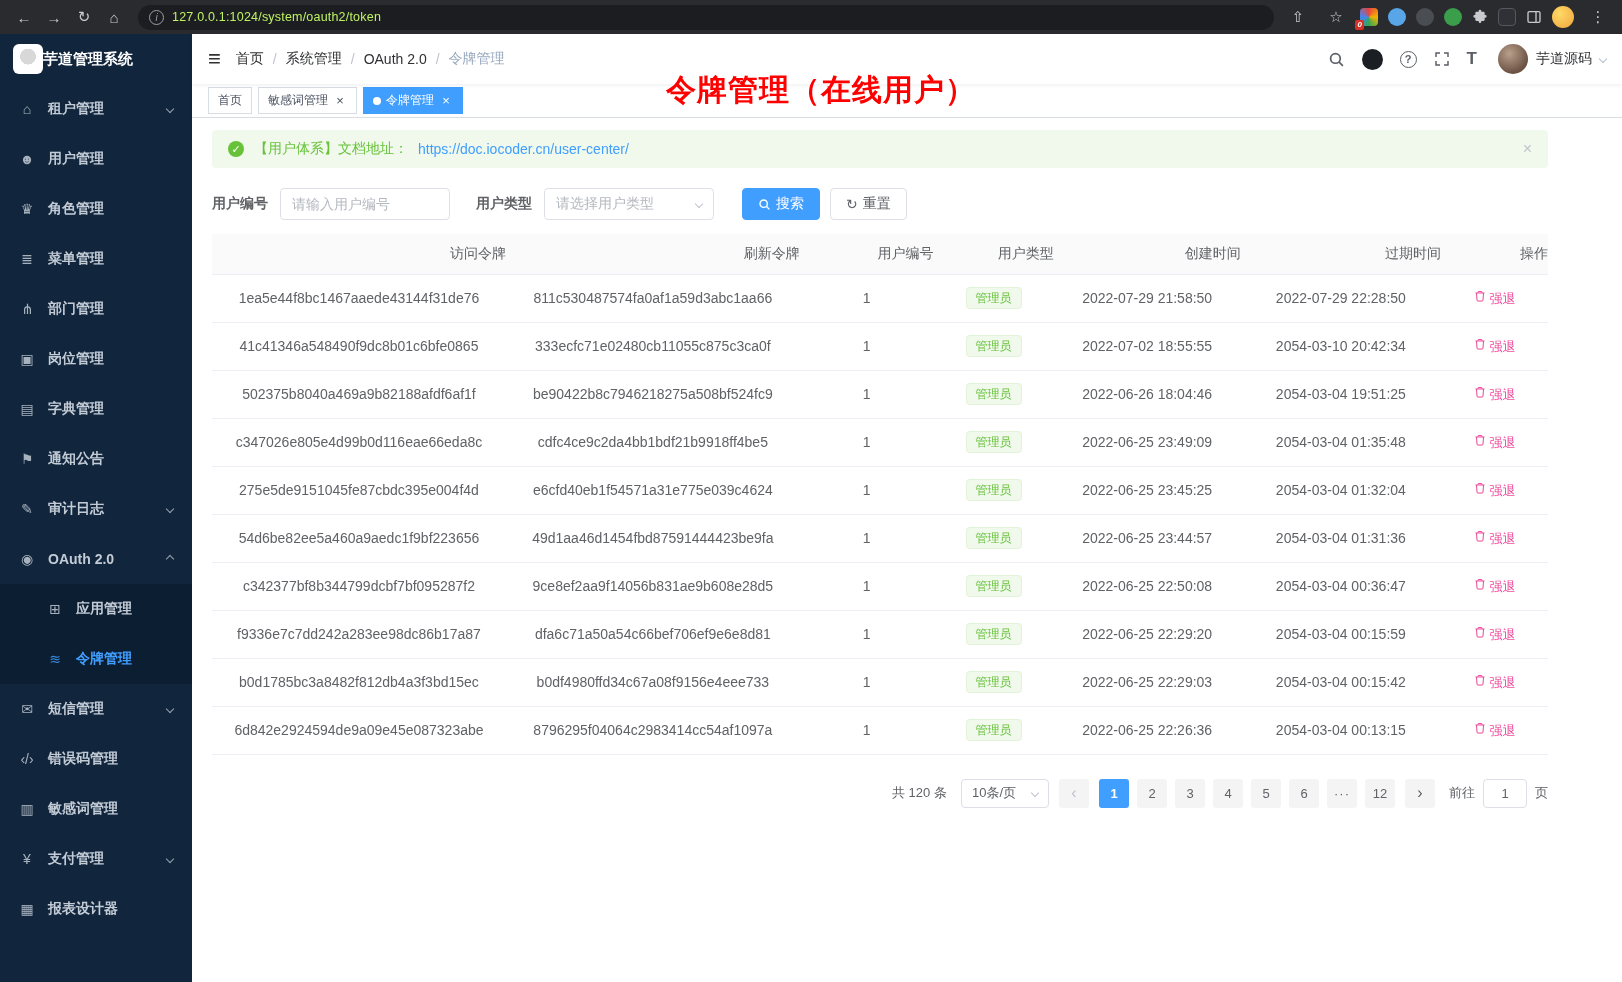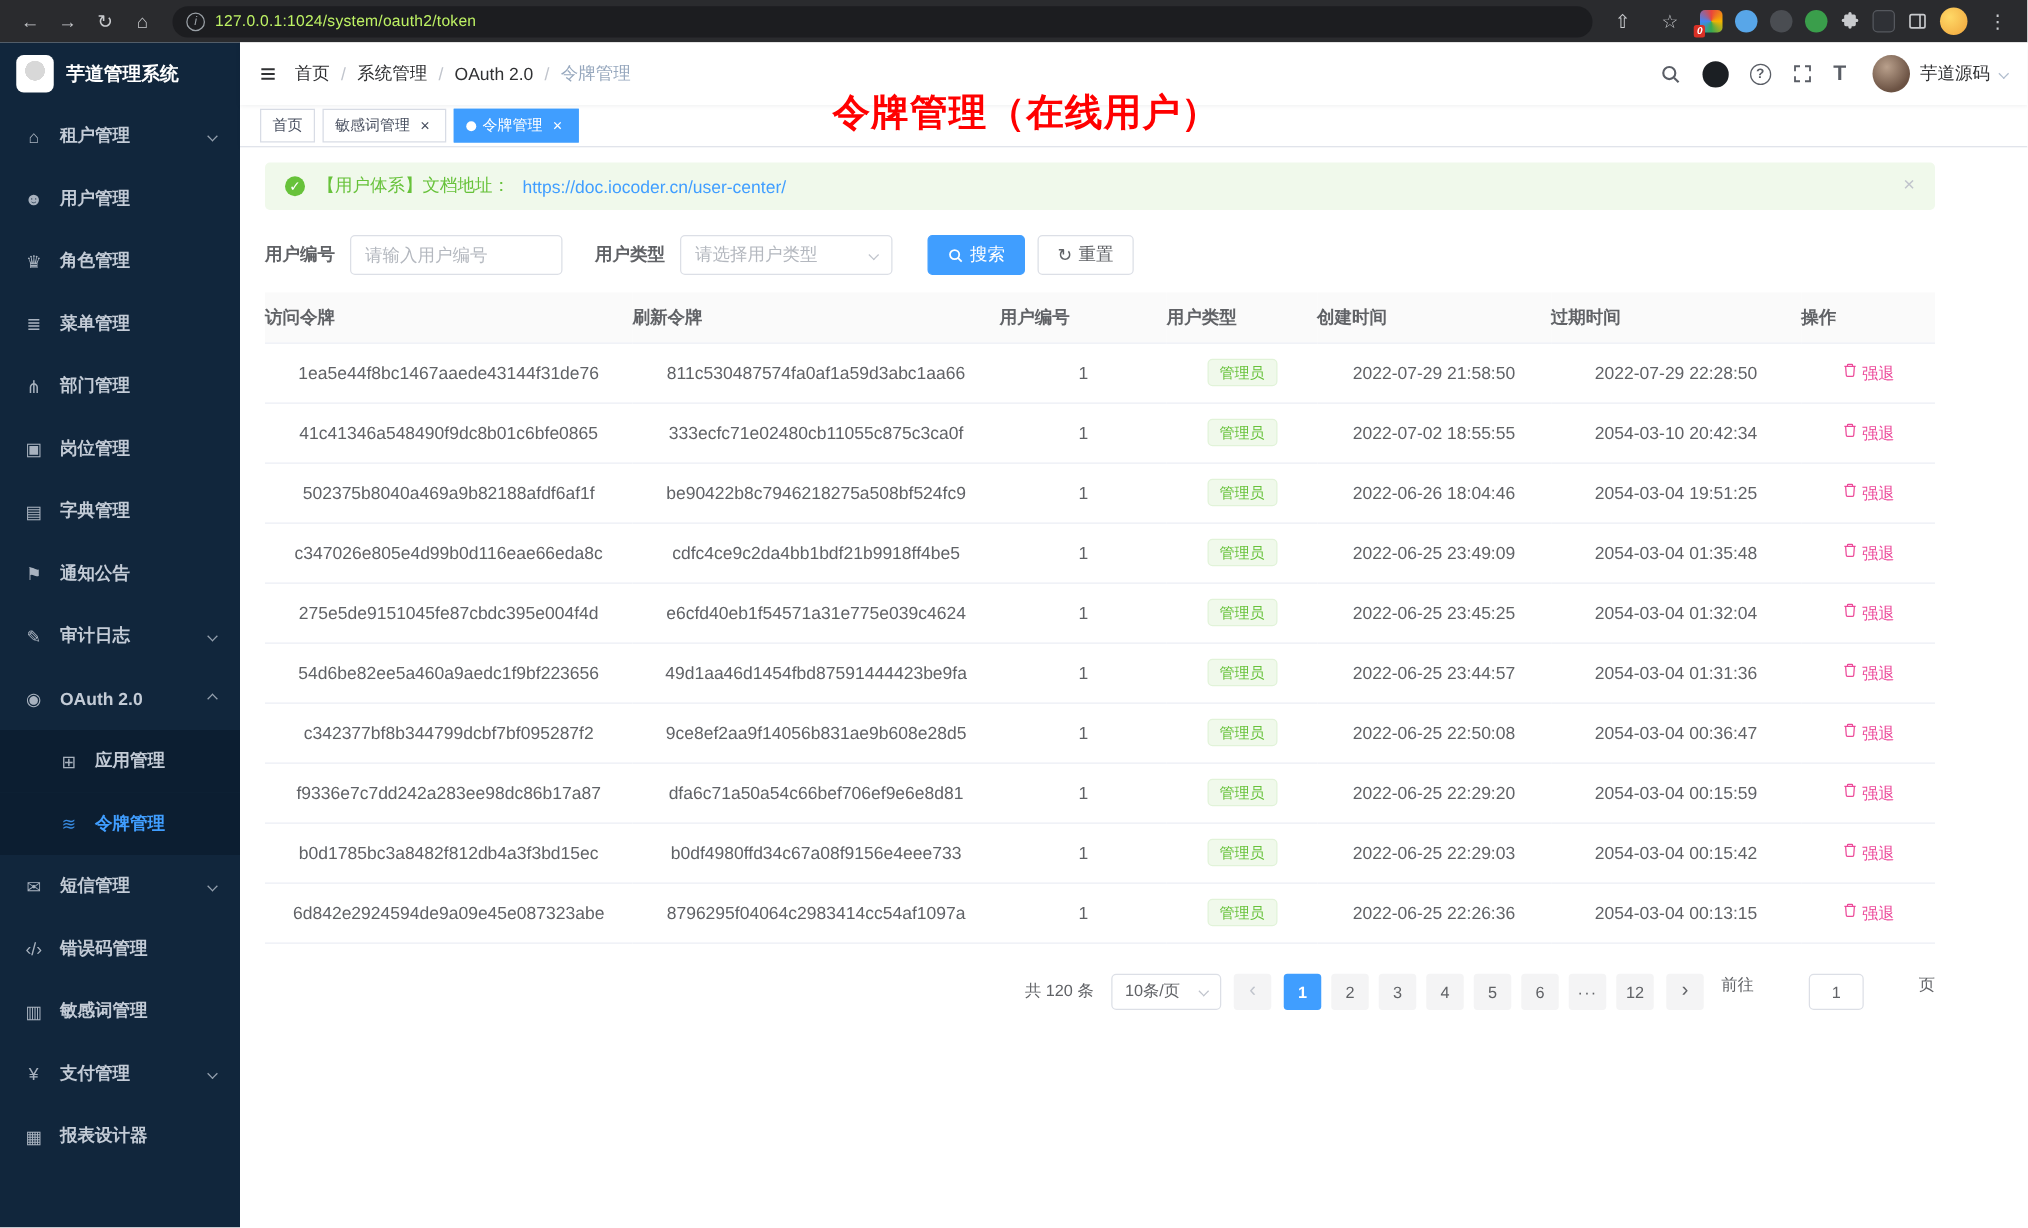--- a/index.html
+++ b/index.html
@@ -25,21 +25,21 @@
 .ext-green { background:#3a9e4b; }
 .ext-black { background:#2f3136; border:1px solid #55585e; }
 .b-avatar { width:22px; height:22px; border-radius:50%; background:radial-gradient(circle at 35% 35%, #ffd967, #f0a43b); cursor:pointer; }
 .svg-btn { display:flex; align-items:center; justify-content:center; cursor:pointer; color:#c8cacd; }
 
 
 .app { display:flex; height:948px; }
 
 
 .sidebar { width:192px; flex-shrink:0; background:#11263c; color:#c3cbd6; display:flex; flex-direction:column; overflow:hidden; }
-.logo-row { height:50px; display:flex; align-items:center; gap:10px; padding:0 13px; flex-shrink:0; cursor:pointer; }
+.logo-row { height:50px; display:flex; align-items:center; padding:0 13px; flex-shrink:0; cursor:pointer; }
 .logo-img { width:30px; height:30px; border-radius:6px; background:radial-gradient(circle at 50% 42%, #d8d8d8 0 34%, #fff 35%); flex-shrink:0; }
 .logo-title { color:#fff; font-size:15px; font-weight:700; white-space:nowrap; }
 .menu { flex:1; }
 .menu-item { height:50px; display:flex; align-items:center; gap:13px; padding:0 19px; font-size:14px; cursor:pointer; }
 .menu-item.sub { padding-left:47px; background:#0c1e31; }
 .menu-item.active { color:#409eff; }
 .mi-icon { width:16px; font-size:14px; text-align:center; flex-shrink:0; opacity:.85; white-space:nowrap; }
 .mi-label { white-space:nowrap;font-weight:bold; }
 .menu-item .chev { margin-left:auto; }
 .chev { width:6px; height:6px; border-right:1.4px solid currentColor; border-bottom:1.4px solid currentColor; display:inline-block; opacity:.75; flex-shrink:0; }
@@ -86,36 +86,36 @@
 .select-ph { color:#b4b8bf; font-size:14px; }
 .select-box .chev, .pg-size .chev { border-color:#c0c4cc; opacity:1; }
 .btn { height:32px; border:1px solid #dcdfe6; background:#fff; border-radius:4px; display:inline-flex; align-items:center; gap:5px; padding:0 15px; font-size:14px; color:#606266; cursor:pointer; }
 .btn.primary { background:#409eff; border-color:#409eff; color:#fff; margin-left:28px; }
 .btn.plain { margin-left:10px; }
 .btn .ri { font-size:14px; line-height:1; }
 
 
 .table-wrap { margin-top:14px; }
 table { width:100%; border-collapse:collapse; table-layout:fixed; }
-th { height:40px; background:#fafafa; color:#606266; font-weight:700; font-size:14px; border-bottom:1px solid #ebeef5; text-align:left; }
+th { height:40px; background:#fafafa; color:#606266; font-weight:400; font-size:14px; border-bottom:1px solid #ebeef5; text-align:right; }
 td { height:48px; text-align:center; font-size:14px; color:#606266; border-bottom:1px solid #ebeef5; overflow:hidden; white-space:nowrap; }
 .tag { display:inline-block; background:#f0f9eb; border:1px solid #e1f3d8; color:#67c23a; font-size:12px; line-height:20px; padding:0 9px; border-radius:4px; }
 .op-btn { color:#ec4899; font-size:13px; display:inline-flex; gap:4px; }
 
 
 .pagination { display:flex; align-items:center; justify-content:flex-end; gap:10px; margin-top:24px; font-size:13px; color:#606266; }
 .pg-total { margin-right:4px; }
 .pg-size { border:1px solid #dcdfe6; border-radius:4px; height:29px; padding:0 10px; display:flex; gap:16px; align-items:center; color:#606266; cursor:pointer; background:#fff; }
 .pg-btn { min-width:30px; height:29px; background:#f4f4f5; border-radius:3px; color:#606266; font-size:13px; display:inline-flex; align-items:center; justify-content:center; padding:0 4px; }
 .pg-btn.active { background:#409eff; color:#fff; font-weight:700; }
 .pg-btn.nav { font-size:16px; }
 .pg-btn.nav.disabled { color:#c0c4cc; cursor:default; }
 .pg-btn.more { letter-spacing:1px; color:#606266; }
 .pg-pages { display:inline-flex; gap:8px; }
-.pg-goto { display:inline-flex; align-items:flex-start; margin-left:4px;gap:36px; }
+.pg-goto { display:inline-flex; align-items:center; margin-left:4px; }
 .pg-input { width:44px; height:29px; border:1px solid #dcdfe6; border-radius:4px; text-align:center; margin:0 8px; font-size:13px; color:#606266; }
 
 
 .annotation { position:absolute; left:666px; top:70px; font-size:30px; font-weight:700; color:#ff0000; z-index:60; white-space:nowrap; letter-spacing:1px; }
 </style>
 </head>
 <body>
 
 <div class="browser">
   <div class="b-nav">

